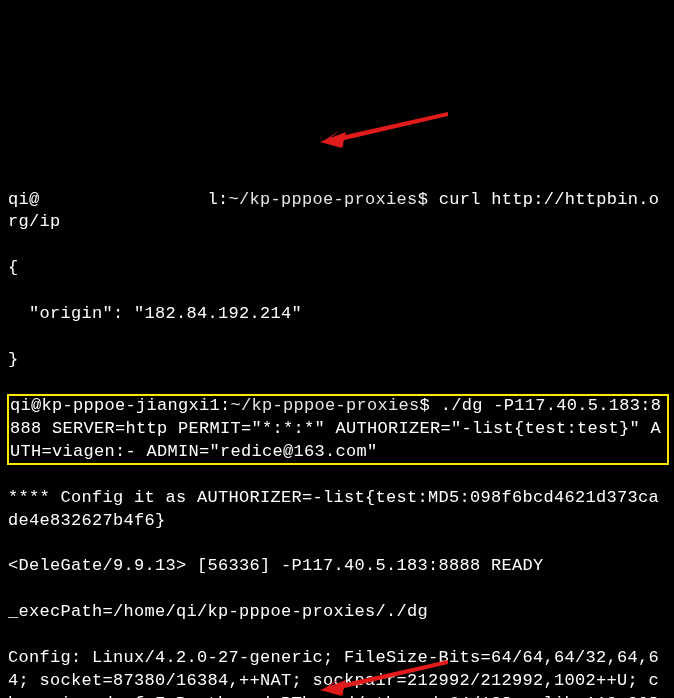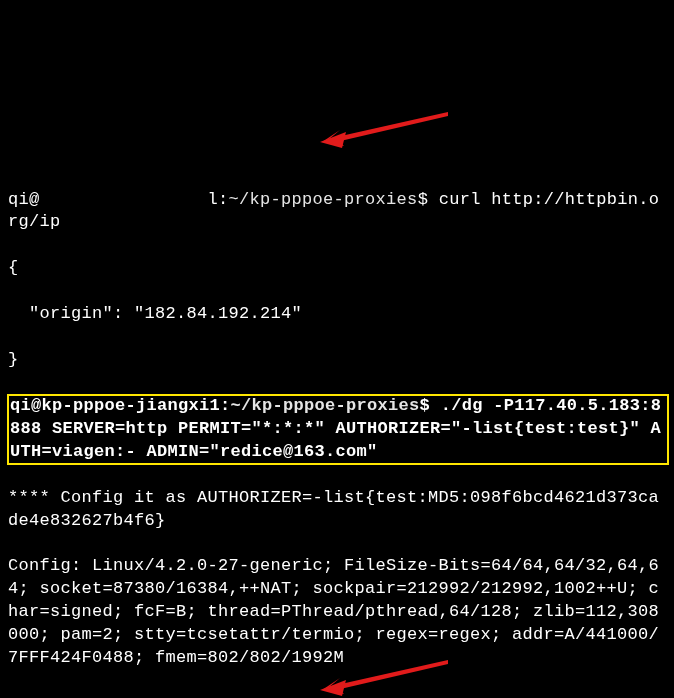--- a/index.html
+++ b/index.html
@@ -29,21 +29,20 @@
     display: inline-block;
     background: #000;
     color: #000;
     vertical-align: middle;
   }
   .highlight-box {
     outline: 2px solid #ffe600;
     outline-offset: -1px;
     display: block;
     padding: 0 2px;
-    font-weight: bold;
   }
   .line, .block { display: block; }
 
   
   .arrow {
     position: absolute;
     pointer-events: none;
     z-index: 5;
   }
   .arrow svg { display: block; }
@@ -71,20 +70,22 @@
     <path d="M2 30 L28 20 L24 36 Z" fill="#e11b1b"></path>
   </svg>
 </div>
 
 <span class="line"><span class="prompt-user">qi</span><span>@</span><span class="redact">████████████████</span><span>l</span>:<span class="prompt-path">~/kp-pppoe-proxies</span><span class="prompt-symbol">$</span> <span class="cmd">curl http://httpbin.org/ip</span></span>
 <span class="line out">{</span>
 <span class="line out">  "origin": "182.84.192.214"</span>
 <span class="line out">}</span>
 <span class="block highlight-box"><span class="prompt-user">qi</span><span>@</span><span>kp-pppoe-jiangxi1</span>:<span class="prompt-path">~/kp-pppoe-proxies</span><span class="prompt-symbol">$</span> <span class="cmd">./dg -P117.40.5.183:8888 SERVER=http PERMIT="*:*:*" AUTHORIZER="-list{test:test}" AUTH=viagen:- ADMIN="redice@163.com"</span></span>
 <span class="block out">**** Config it as AUTHORIZER=-list{test:MD5:098f6bcd4621d373cade4e832627b4f6}</span>
+<span class="block out">&lt;DeleGate/9.9.13&gt; [56336] -P117.40.5.183:8888 READY</span>
+<span class="block out">_execPath=/home/qi/kp-pppoe-proxies/./dg</span>
 <span class="block out">Config: Linux/4.2.0-27-generic; FileSize-Bits=64/64,64/32,64,64; socket=87380/16384,++NAT; sockpair=212992/212992,1002++U; char=signed; fcF=B; thread=PThread/pthread,64/128; zlib=112,308000; pam=2; stty=tcsetattr/termio; regex=regex; addr=A/441000/7FFF424F0488; fmem=802/802/1992M</span>
 
 
 
 
 
 
 
 
 

